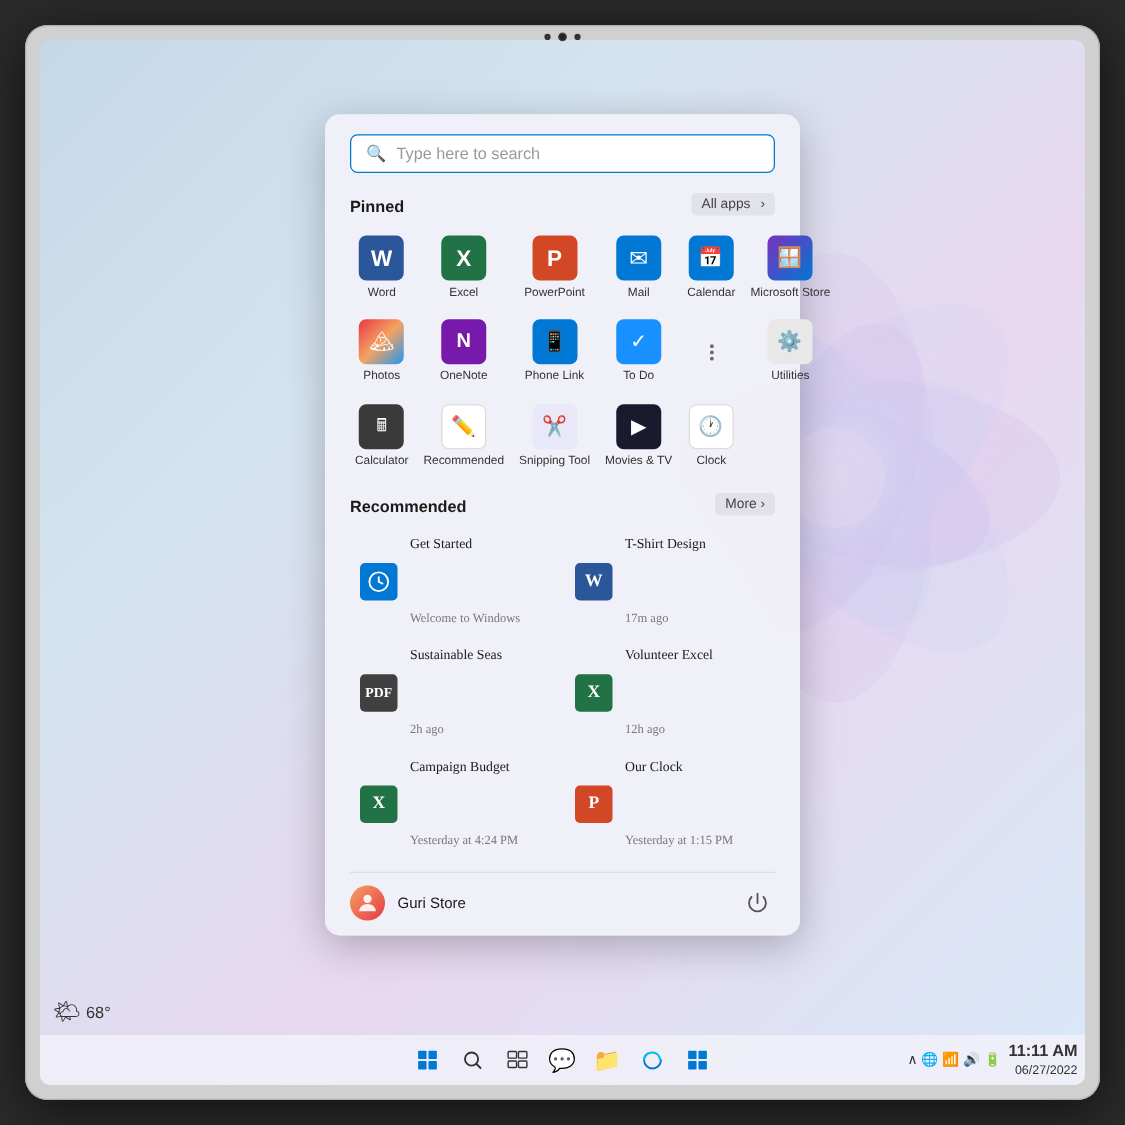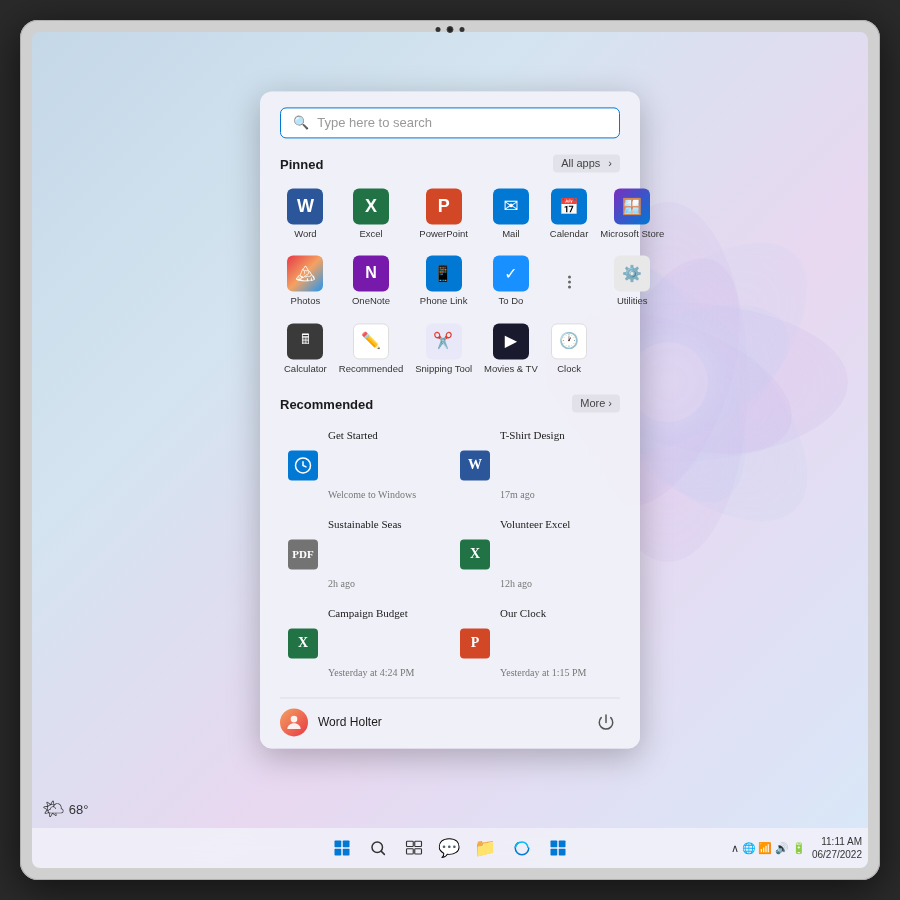--- a/index.html
+++ b/index.html
@@ -231,21 +231,21 @@
       justify-content: center;
       font-size: 16px;
       flex-shrink: 0;
     }
     .rec-info { flex: 1; min-width: 0; }
     .rec-name { font-size: 11px; font-weight: 500; color: #1a1a1a; }
     .rec-time { font-size: 10px; color: #777; margin-top: 48px; }
 
     .icon-get-started { background: #0078d4; color: white; font-size: 18px; }
     .icon-word-rec { background: #2B579A; color: white; }
-    .icon-pdf { background: #737373; color: white; font-size: 11px; font-weight: bold; }
+    .icon-pdf { background: #404040; color: white; font-size: 11px; font-weight: bold; }
     .icon-excel-rec { background: #217346; color: white; }
     .icon-excel-rec2 { background: #217346; color: white; }
     .icon-ppt-rec { background: #D24726; color: white; }
 
     
     .user-bar {
       display: flex;
       align-items: center;
       justify-content: space-between;
       padding: 10px 0 12px 0;
@@ -325,21 +325,21 @@
       font-size: 10px;
       color: #333;
     }
     .sys-icons {
       display: flex;
       align-items: center;
       gap: 3px;
     }
     .sys-icon { font-size: 11px; color: #333; }
     .clock-display { text-align: right; line-height: 1.3; }
-    .time-text { font-size: 10px; font-weight: 400; }
+    .time-text { font-size: 13px; font-weight: 700; }
     .date-text { font-size: 10px; }
 
     
     .weather-widget {
       position: absolute;
       bottom: 48px;
       left: 10px;
       display: flex;
       align-items: center;
       gap: 4px;
@@ -539,21 +539,21 @@
       </div>
 
       <div class="user-bar">
         <div class="user-info">
           <div class="avatar">
             <svg width="20" height="20" viewBox="0 0 24 24" fill="rgba(255,255,255,0.9)">
               <circle cx="12" cy="8" r="4"></circle>
               <path d="M4 20c0-4 3.6-7 8-7s8 3 8 7" fill="rgba(255,255,255,0.9)"></path>
             </svg>
           </div>
-          <span class="user-name">Word Holter</span>
+          <span class="user-name">Guri Store</span>
         </div>
         <div class="power-btn">
           <svg width="18" height="18" viewBox="0 0 24 24" fill="none" stroke="#555" stroke-width="2" stroke-linecap="round">
             <path d="M12 2v10"></path>
             <path d="M5.6 5.6A9 9 0 1 0 18.4 5.6"></path>
           </svg>
         </div>
       </div>
     </div>
 

